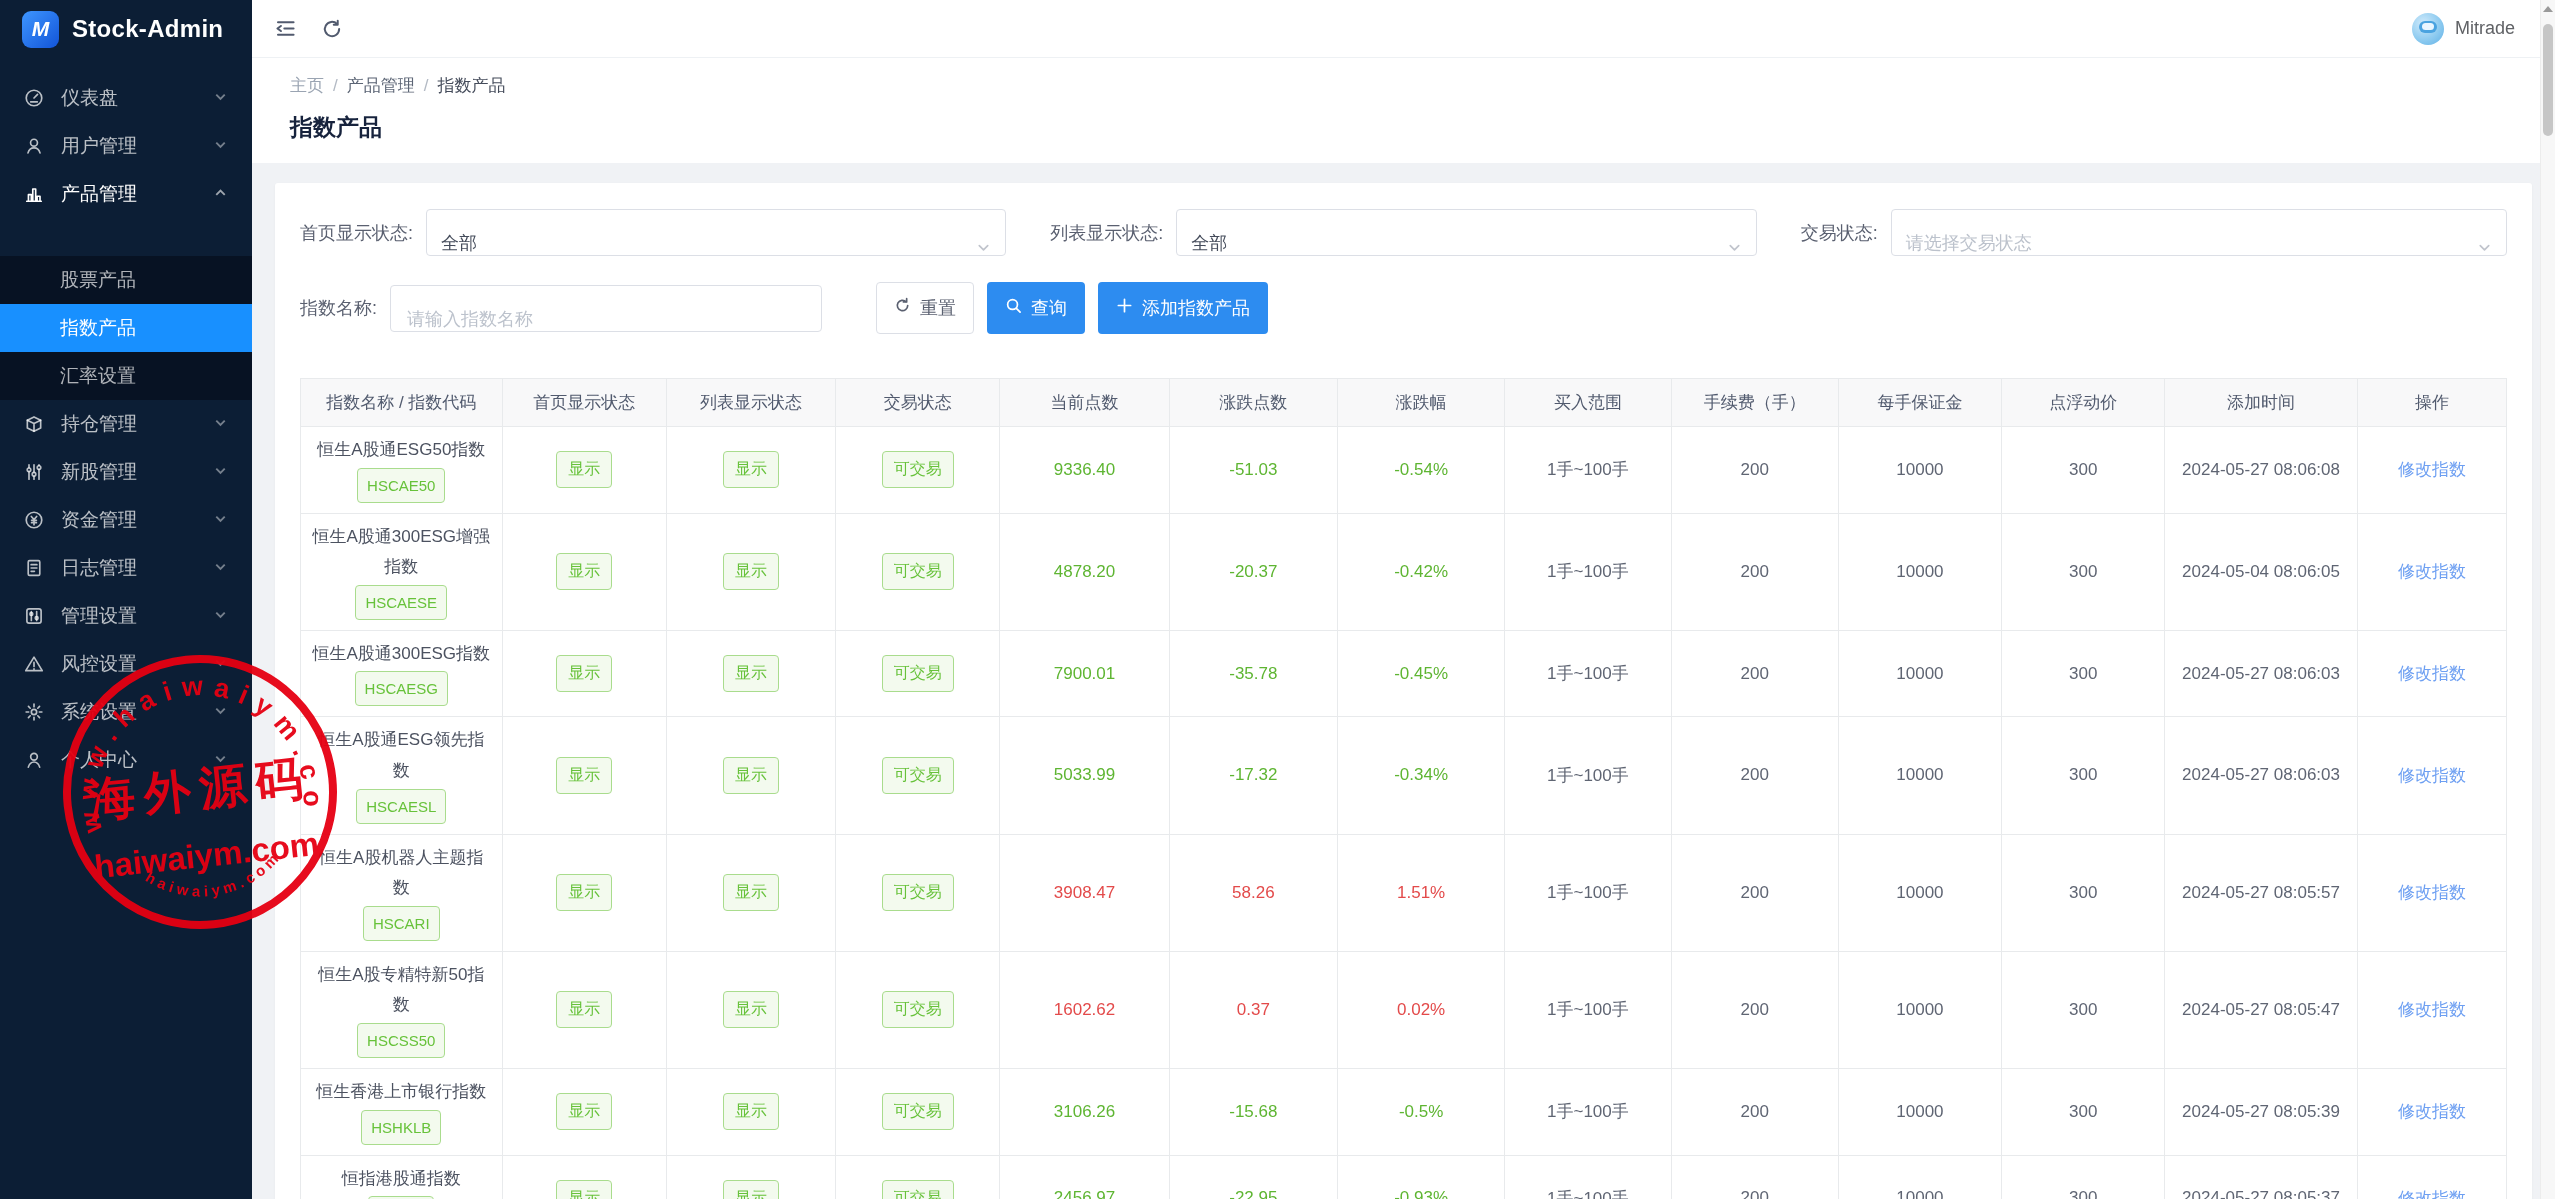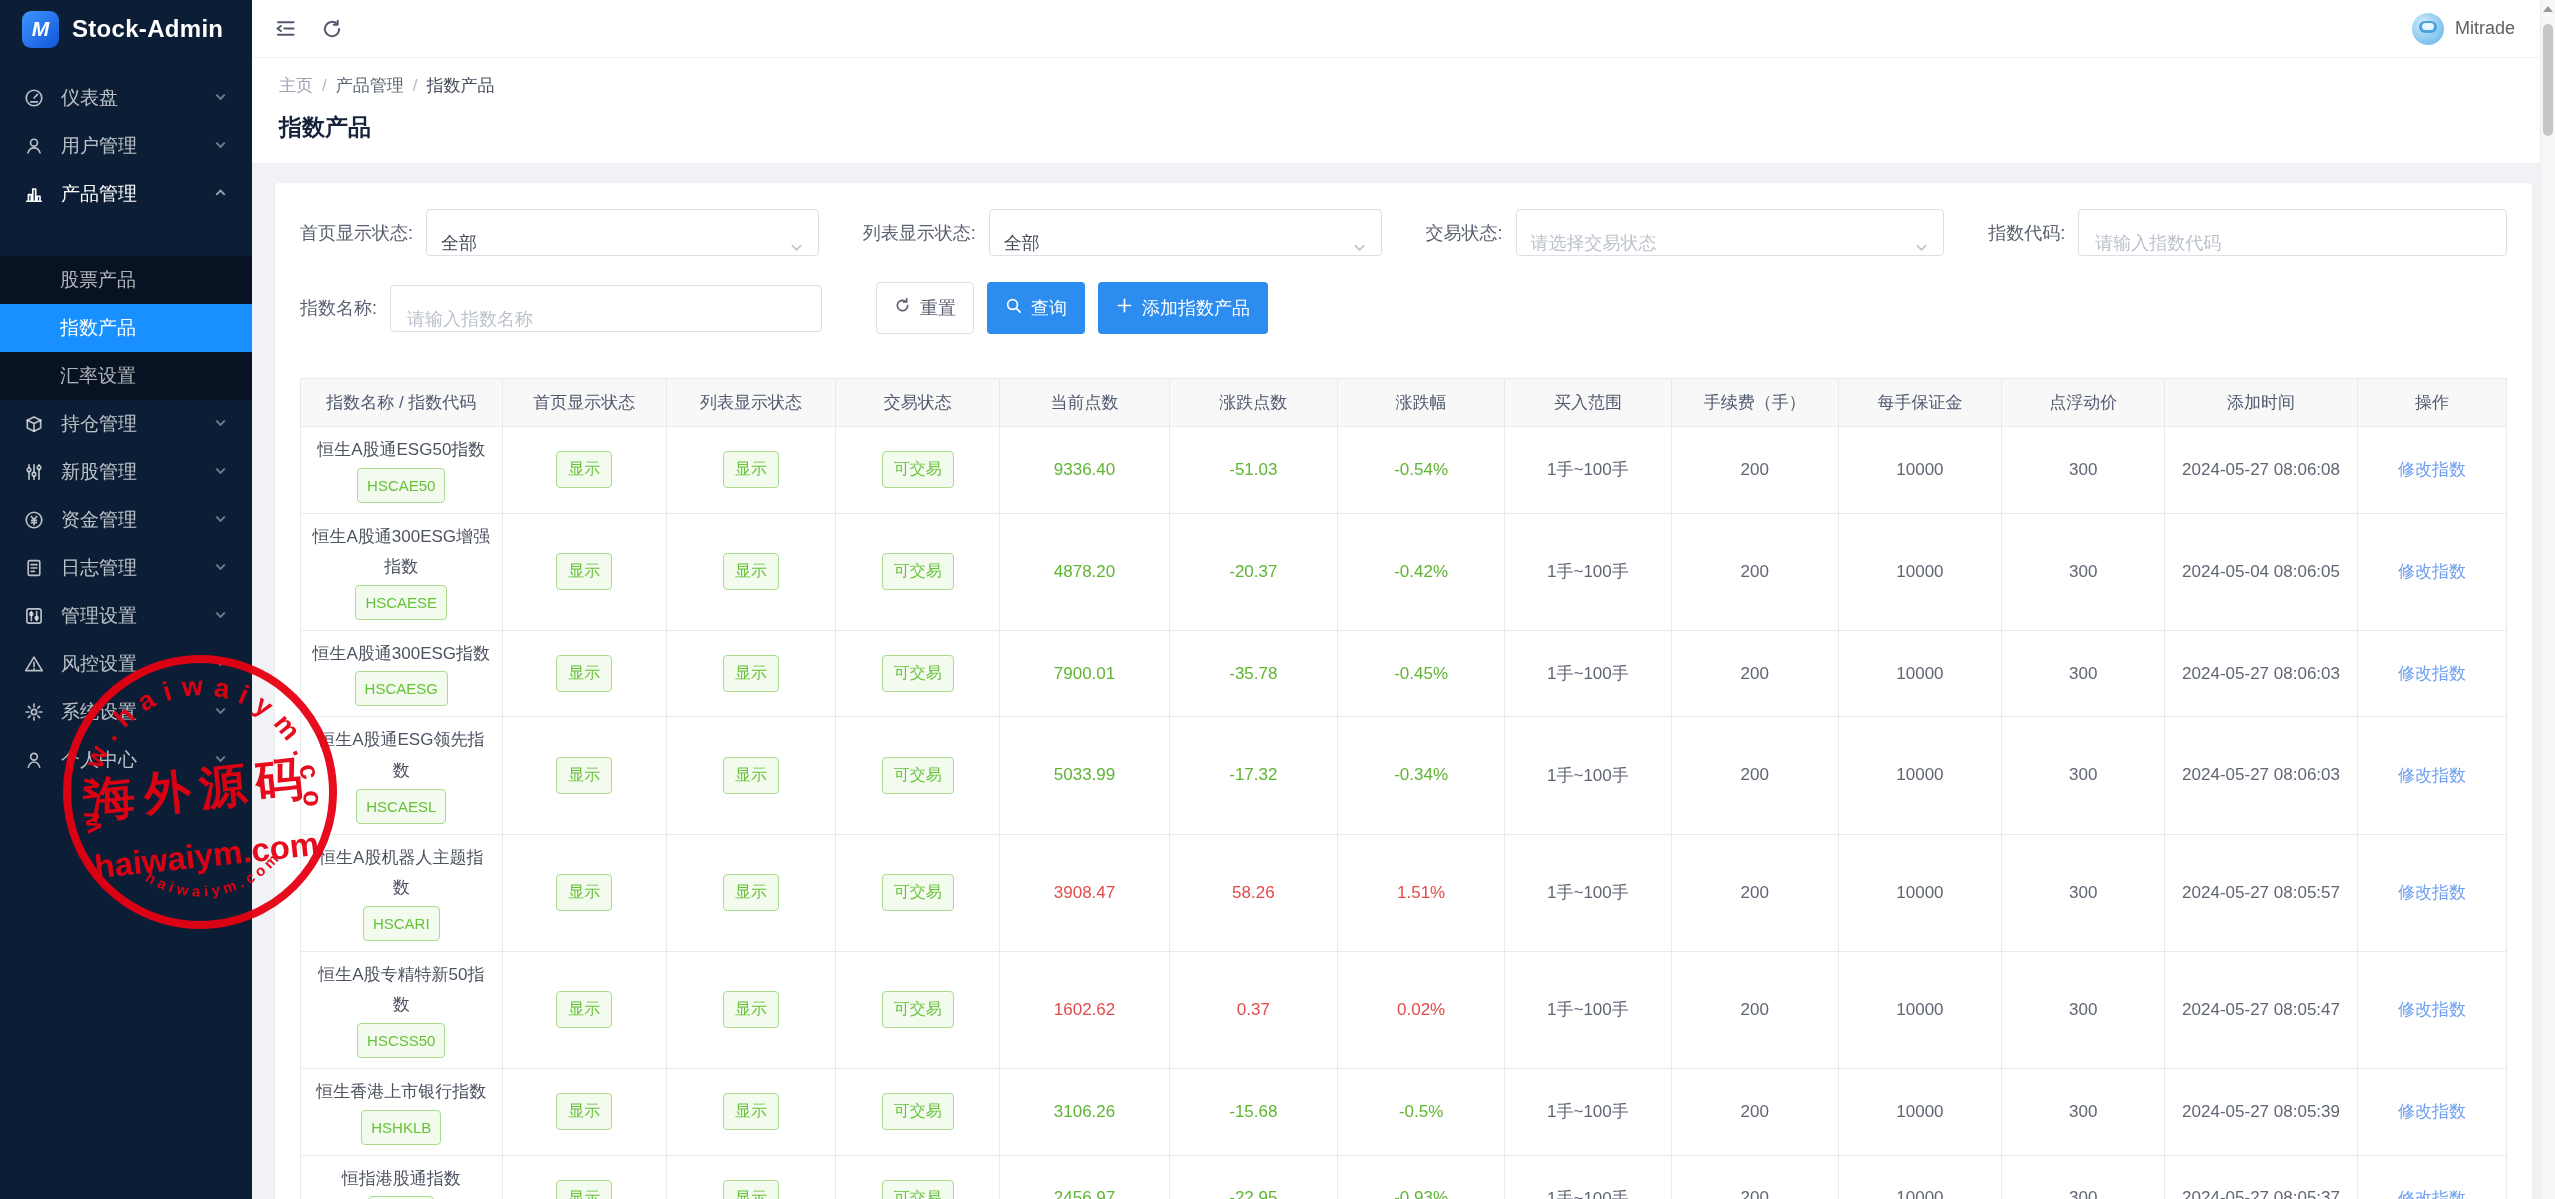--- a/index.html
+++ b/index.html
@@ -26,21 +26,21 @@
   
   .main { flex:1; display:flex; flex-direction:column; min-width:0; }
   .topbar { height:58px; background:#fff; display:flex; align-items:center; padding:0 40px 0 22px; border-bottom:1px solid #eef1f4; flex-shrink:0; }
   .tb-icon { color:#515a6e; margin-right:24px; display:flex; cursor:pointer; }
   .tb-icon svg { stroke:currentColor; fill:none; stroke-width:1.8; stroke-linecap:round; stroke-linejoin:round; }
   .topbar-right { margin-left:auto; display:flex; align-items:center; gap:11px; color:#606266; font-size:18px; }
   .avatar { width:32px; height:32px; border-radius:50%; background:radial-gradient(circle at 35% 32%, #cfeafb 0%, #8ecbf0 55%, #5fb0e6 100%); position:relative; cursor:pointer; }
   .avatar::after { content:""; position:absolute; left:7px; top:8px; width:18px; height:12px; border-radius:8px; background:#4aa3e0; }
   .avatar::before { content:""; position:absolute; left:10px; top:10px; width:12px; height:7px; border-radius:6px; background:#eaf6ff; z-index:1; }
 
-  .title-block { background:#fff; padding:16px 27px 20px; flex-shrink:0; }
+  .title-block { background:#fff; padding:16px 38px 20px; flex-shrink:0; }
   .breadcrumb { display:flex; align-items:center; gap:9px; font-size:17px; }
   .crumb { color:#9aa4b2; }
   .crumb.mid { color:#5c6575; }
   .crumb.last { color:#454c5b; }
   .crumb-sep { color:#b3bac4; }
   .page-title { margin-top:15px; font-size:23px; font-weight:700; color:#17233d; }
 
   .content { flex:1; padding:20px 23px 0; overflow:hidden; }
   .card { background:#fff; border-radius:3px; padding:26px 25px 0; height:1400px; box-shadow:0 1px 3px rgba(0,0,0,.04); }
 
@@ -302,26 +302,20 @@
             <span class="fg-label">交易状态:</span>
             <div class="selectbox">
               <span class="sel-placeholder">请选择交易状态</span>
               <span class="sel-chev">
                   <svg width="15" height="15" viewBox="0 0 16 16">
                     <path d="M3.5 6l4.5 4.5L12.5 6"></path>
                   </svg>
                 </span>
             </div>
           </div>
-          <div class="fg">
-            <span class="fg-label">指数代码:</span>
-            <div class="inputbox">
-              <input type="text" placeholder="请输入指数代码" style="">
-            </div>
-          </div>
         </div>
 
         <div class="filter-row2">
           <div class="fg-name">
             <span class="fg-label">指数名称:</span>
             <div class="inputbox">
               <input type="text" placeholder="请输入指数名称" style="">
             </div>
           </div>
           <button class="btn btn-plain">

